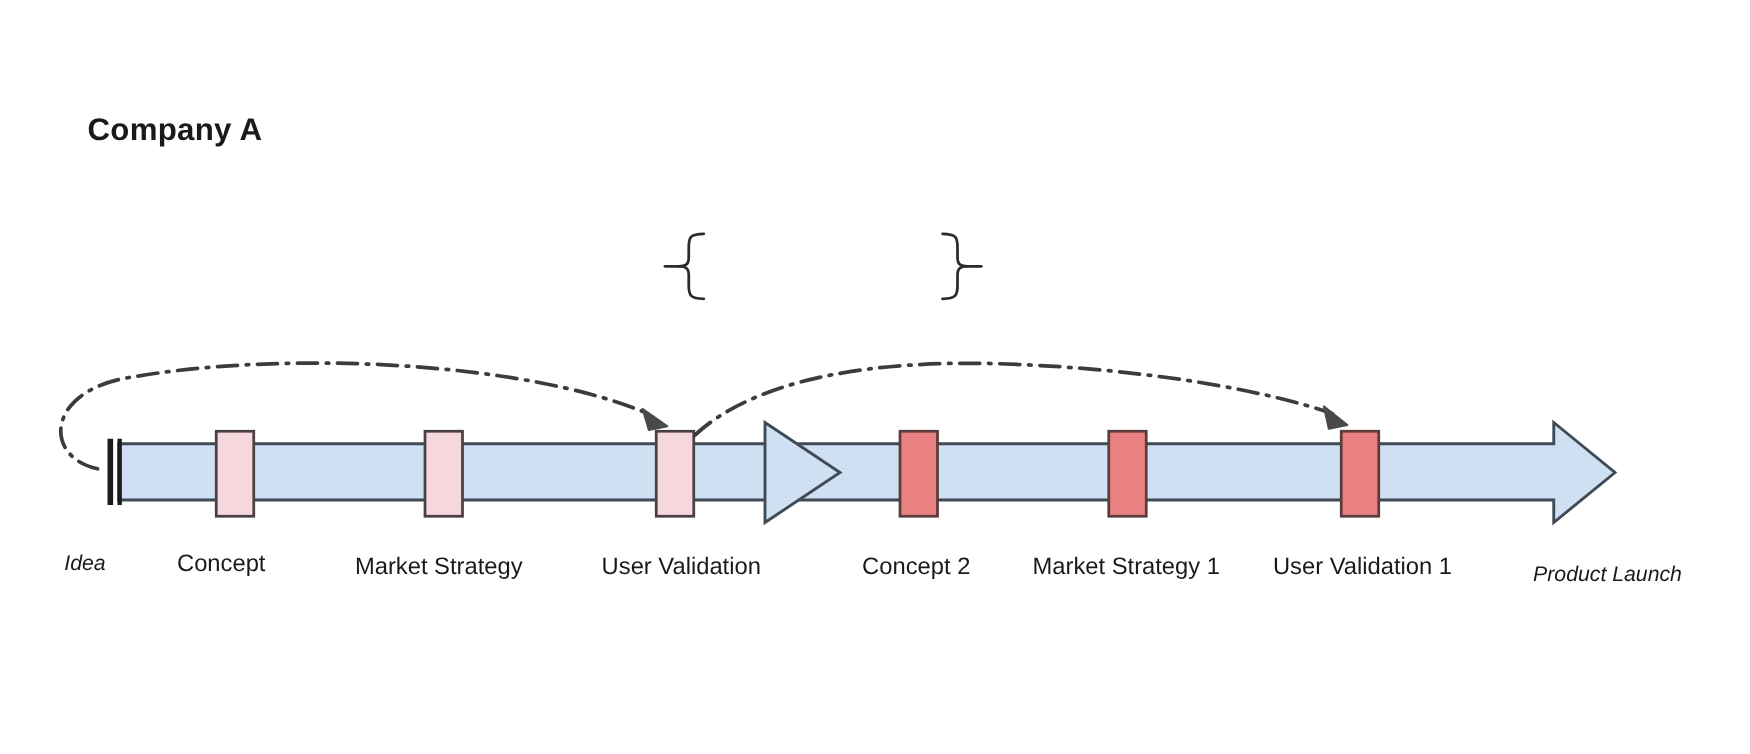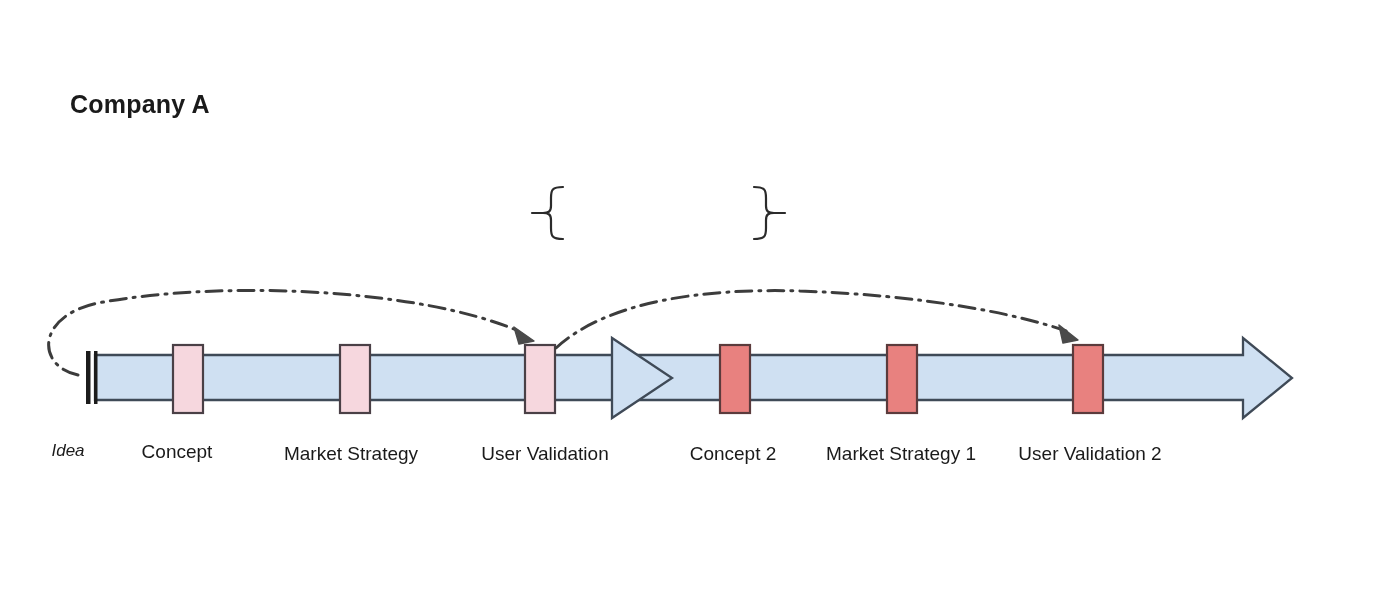--- a/index.html
+++ b/index.html
@@ -137,15 +137,16 @@
       <path d="M 1078 340 L 1059 325 L 1063 343 Z" fill="#4a4a4a" stroke="#4a4a4a" stroke-width="1.5" stroke-linejoin="round"></path>
     </g>
   </svg>
 
   <div class="axis-label italic" style="left:68px; top:441px;">Idea</div>
   <div class="axis-label" style="left:177px; top:441px;">Concept</div>
   <div class="axis-label" style="left:351px; top:443px;text-align:center;">Market Strategy</div>
   <div class="axis-label" style="left:545px; top:443px;">User Validation</div>
   <div class="axis-label" style="left:733px; top:443px;">Concept 2</div>
   <div class="axis-label" style="left:901px; top:443px;">Market Strategy 1</div>
-  <div class="axis-label" style="left:1090px; top:443px;">User Validation 2</div>
+  <div class="axis-label" style="left:1090px; top:443px;">User Validation 1</div>
+  <div class="axis-label italic" style="left:1286px; top:450px;">Product Launch</div>
 
 </div>
 
 </body></html>

